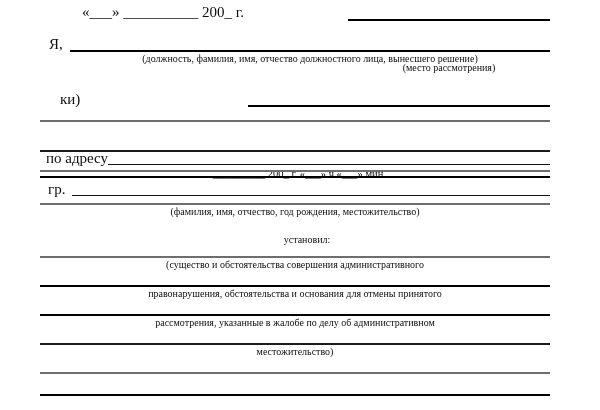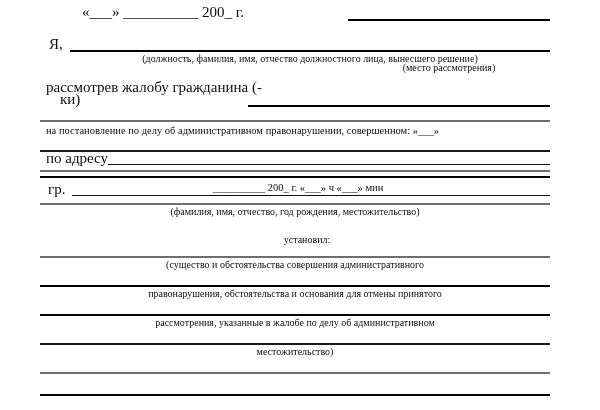--- a/index.html
+++ b/index.html
@@ -71,29 +71,27 @@
   <div class="rule thick" style="left:348px; top:19px; width:202px;"></div>
 
   <div class="caption" style="left:348px; top:22px; width:202px;margin-top:40px;">(место рассмотрения)</div>
 
   <div class="t" style="left:49px; top:38px;">Я,</div>
 
   <div class="rule thick" style="left:70px; top:50px; width:480px;"></div>
 
   <div class="caption" style="left:70px; top:53px; width:480px;">(должность, фамилия, имя, отчество должностного лица, вынесшего решение)</div>
 
-  <div class="t" style="left:46px; top:81px;">рассмотрев жалобу гражданина (-</div>
   <div class="t" style="left:60px; top:93px;">ки)</div>
 
   <div class="rule thick" style="left:248px; top:105px; width:302px;"></div>
 
   <div class="rule grey" style="left:40px; top:120px; width:510px;"></div>
 
   <div class="para" style="left:46px; top:124px; width:504px;">
-    <div class="nowrapline" style="text-align:justify;">на постановление по делу об административном правонарушении, совершенном: «___»</div>
     <div class="lastline">__________ 200_ г. «___» ч «___» мин</div>
   </div>
 
   <div class="rule med" style="left:40px; top:150px; width:510px;"></div>
 
   <div class="t" style="left:46px; top:152px;text-align:right;">по адресу</div>
 
   <div class="blankline" style="left:108px; top:164px; width:442px;"></div>
 
   <div class="rule grey" style="left:40px; top:170px; width:510px;"></div>

